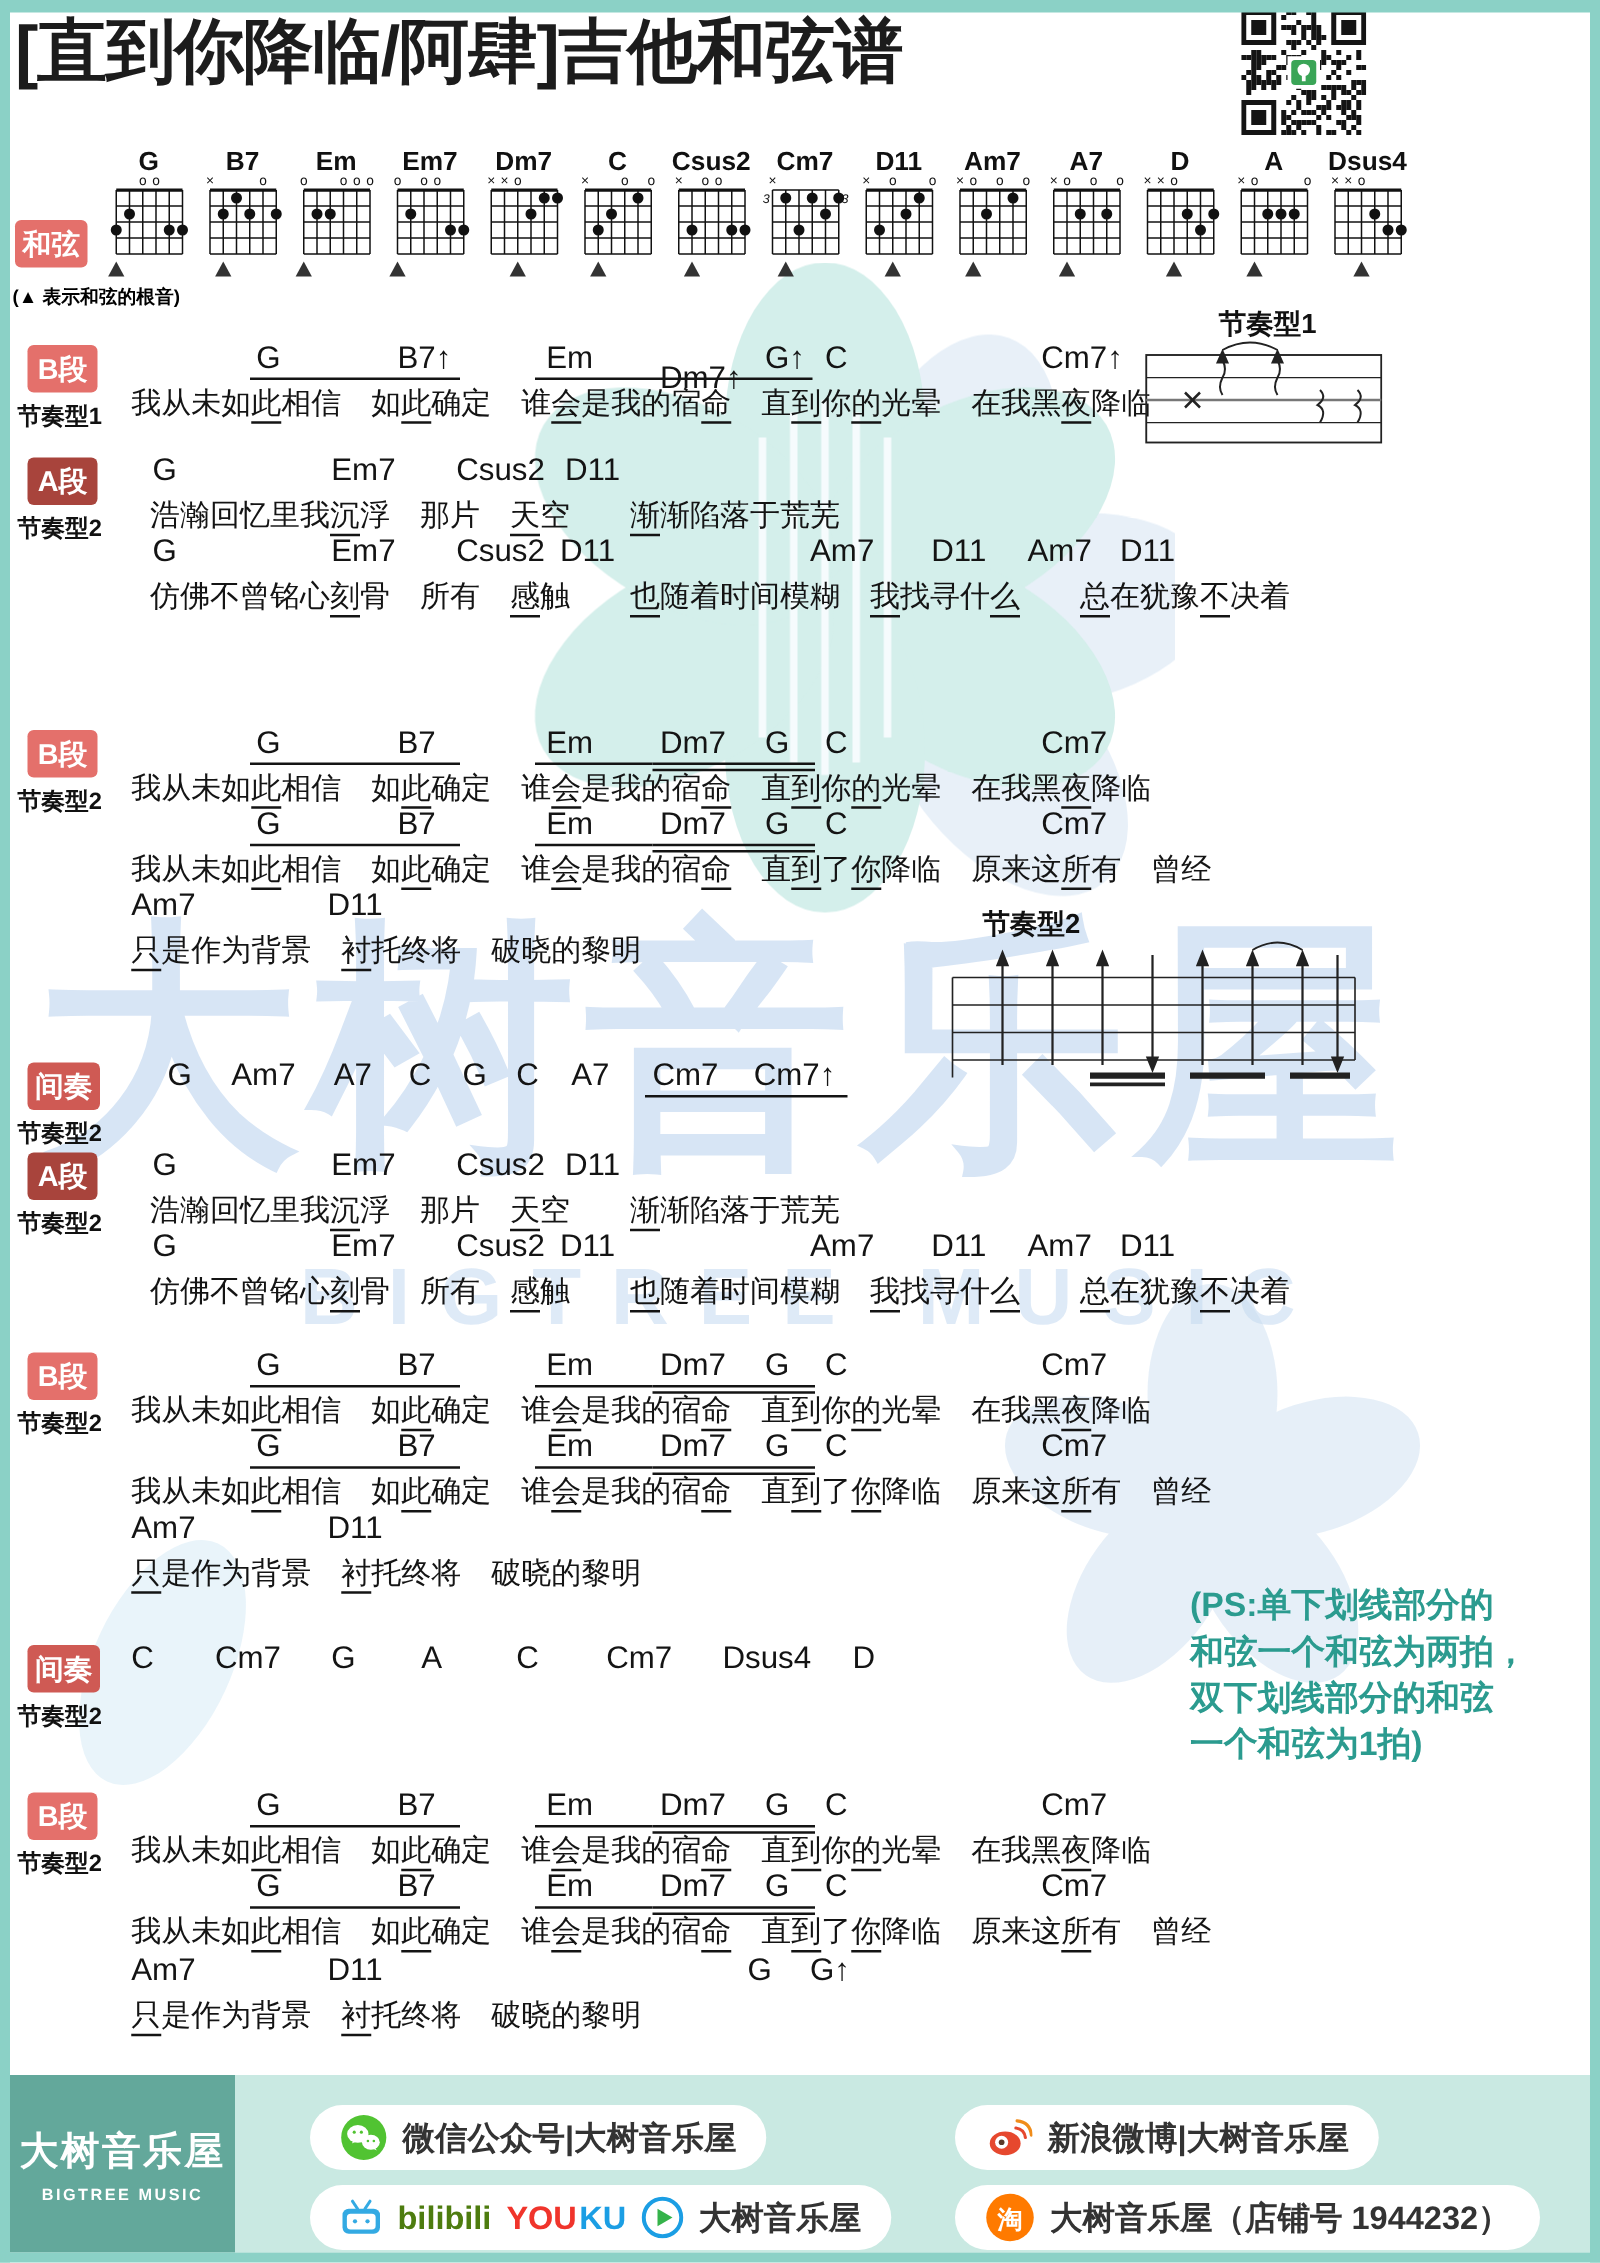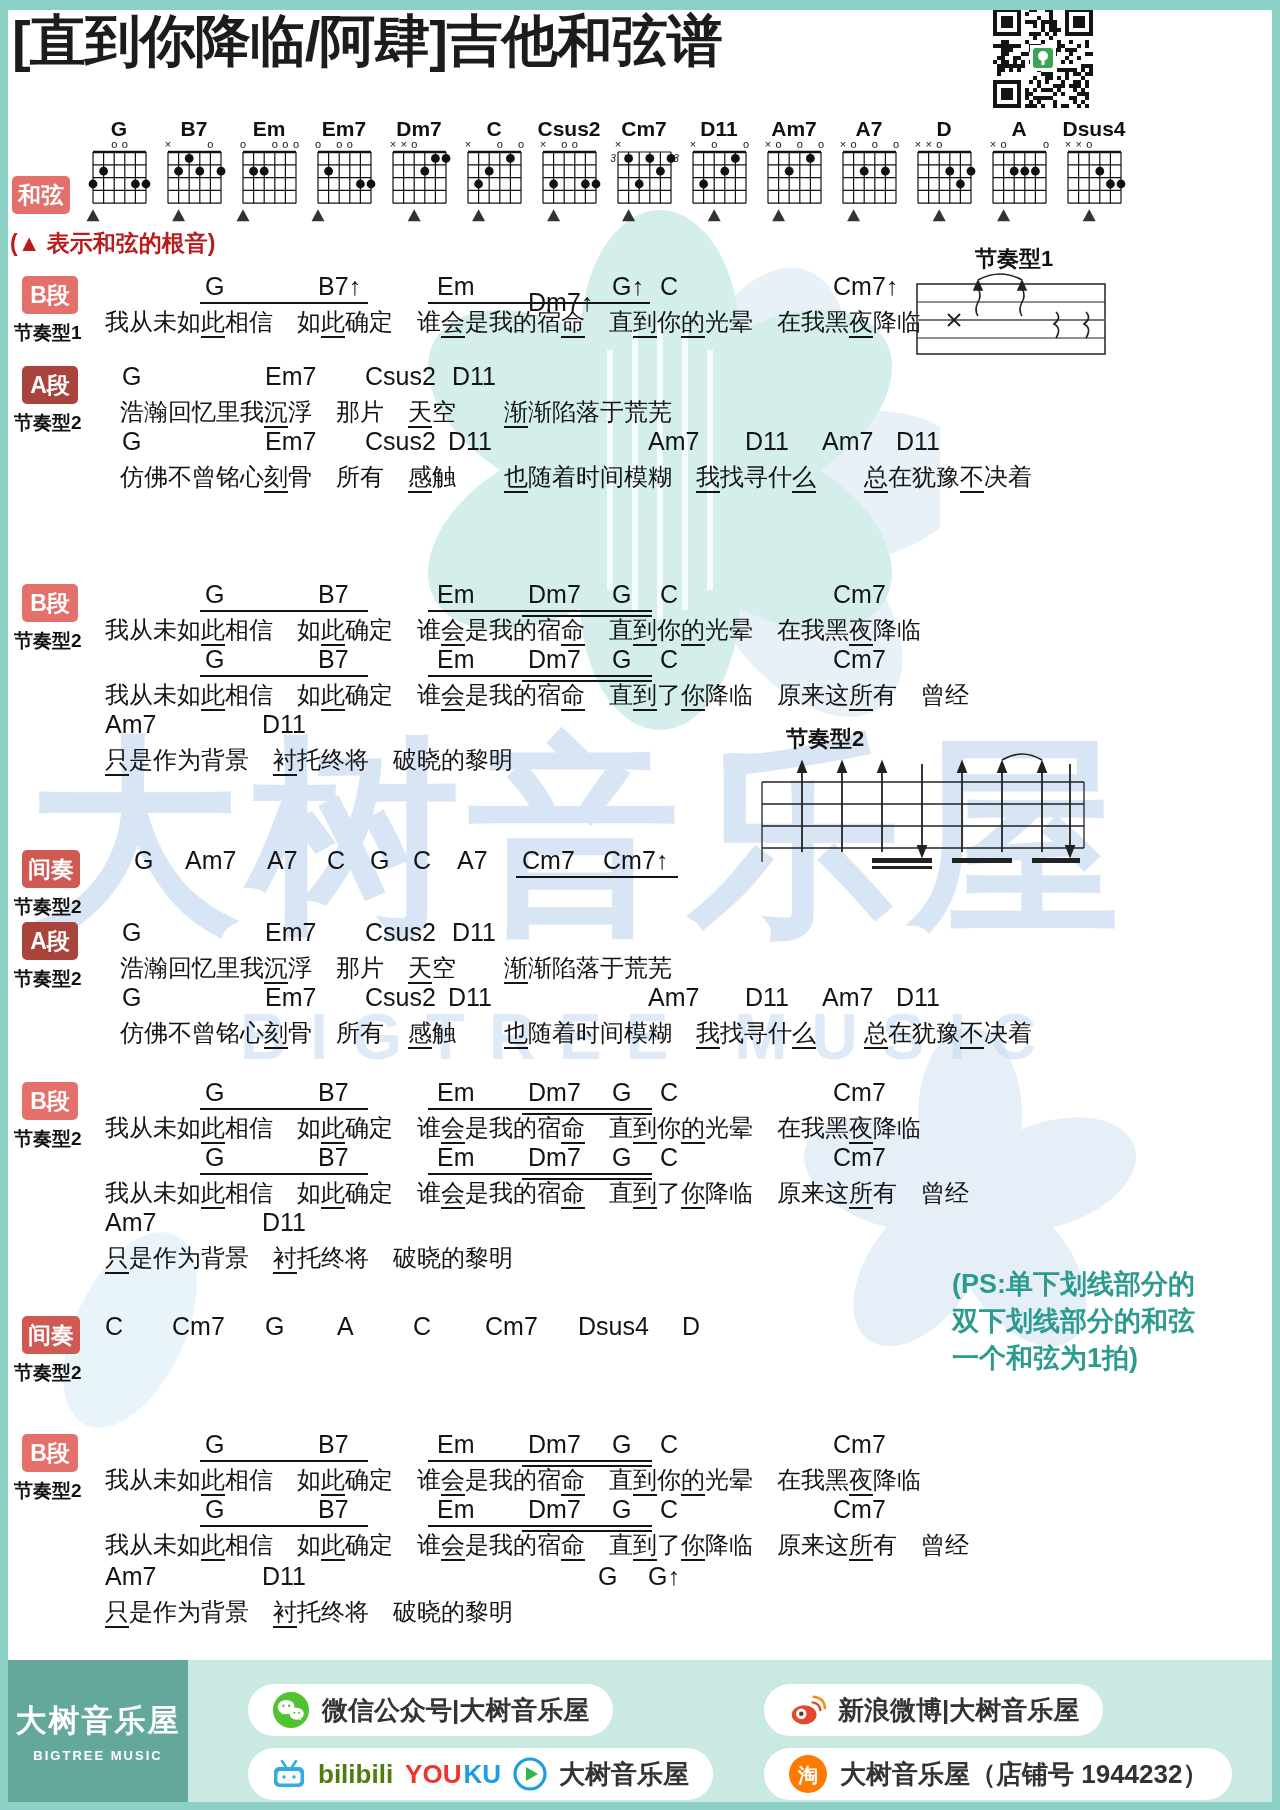--- a/index.html
+++ b/index.html
@@ -18,21 +18,21 @@
   #title{position:absolute;left:12px;top:8px;margin:0;font-size:56px;line-height:66px;font-weight:bold;color:#1c1c1c;z-index:2;letter-spacing:-1px;}
   #subtitle{position:absolute;left:14px;top:86px;font-size:22px;font-weight:bold;color:#1c1c1c;z-index:2;}
   #qr{position:absolute;left:993px;top:8px;width:100px;height:100px;z-index:2;}
   
   .badge{position:absolute;min-width:56px;height:38px;border-radius:5px;color:#fff;font-size:23px;font-weight:bold;display:flex;align-items:center;justify-content:center;z-index:2;padding:0 6px;}
   .badge-b{background:#e4706b;}
   .badge-a{background:#a8443c;}
   .badge-i{background:#cf5a54;}
   #chord-badge{left:12px;top:176px;}
   #chord-diagrams{position:absolute;left:84px;top:120px;display:flex;gap:4px;z-index:2;}
-  #root-note{position:absolute;left:10px;top:228px;font-size:23px;font-weight:bold;color:#b91c1c;z-index:2;}
+  #root-note{position:absolute;left:10px;top:228px;font-size:15px;font-weight:bold;color:#000000;z-index:2;}
   
   #score{position:absolute;inset:0;z-index:2;}
   .rhythm-label{position:absolute;font-size:19px;font-weight:bold;color:#111;}
   .chord{position:absolute;font-size:25px;color:#141414;white-space:pre;}
   .rule{position:absolute;height:2px;background:#141414;}
   .rule.double{height:7px;background:none;border-top:2px solid #141414;border-bottom:2px solid #141414;}
   .lyrics{position:absolute;font-size:24px;color:#141414;white-space:pre;}
   .lyrics .u{border-bottom:2px solid #141414;padding-bottom:1px;}
   
   .rhythm-fig-label{position:absolute;font-size:22px;font-weight:bold;color:#111;z-index:2;}
@@ -805,20 +805,21 @@
     <g fill="#222">
       <rect x="114" y="106" width="60" height="5"></rect>
       <rect x="194" y="106" width="60" height="5"></rect>
       <rect x="274" y="106" width="48" height="5"></rect>
       <rect x="114" y="114" width="60" height="3"></rect>
     </g>
   </svg>
 
   <div id="ps-note">
       <div>(PS:单下划线部分的</div>
+      <div>和弦一个和弦为两拍，</div>
       <div>双下划线部分的和弦</div>
       <div>一个和弦为1拍)</div>
     </div>
 
   <div id="footer-band"></div>
   <div id="brand">
     <div id="brand-cn">大树音乐屋</div>
     <div id="brand-en">BIGTREE MUSIC</div>
   </div>
   <div id="pills">

